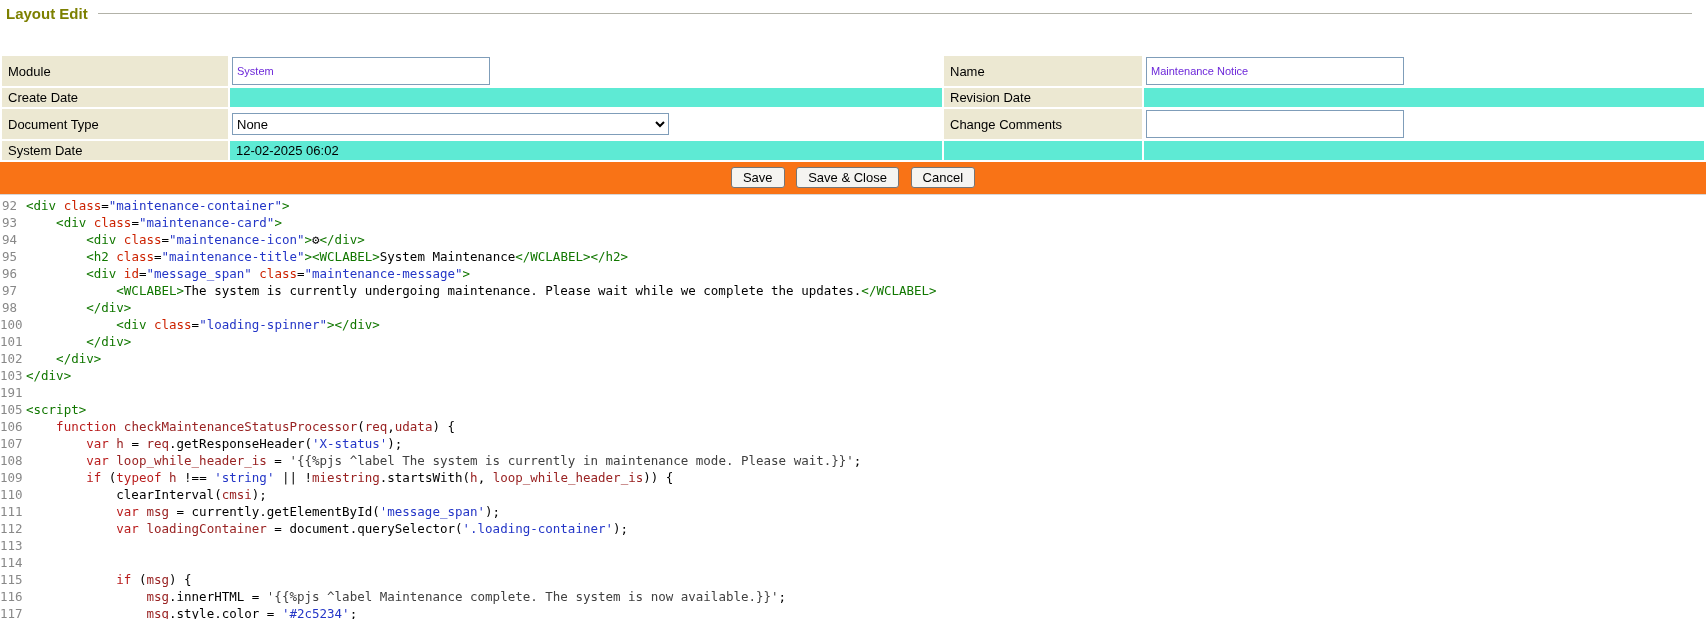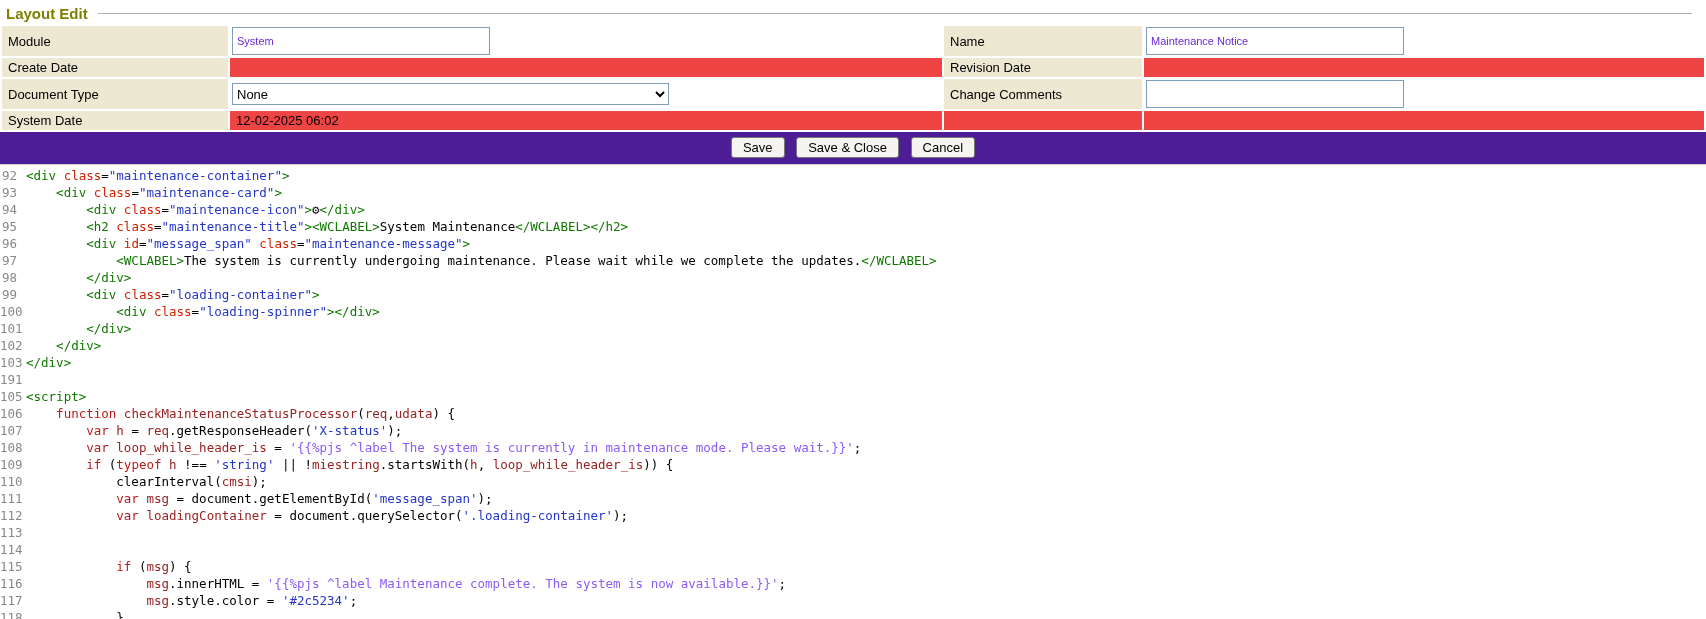--- a/index.html
+++ b/index.html
@@ -8,56 +8,56 @@
     width: 1706px; height: 619px; overflow: hidden;
     background: #ffffff; color: #000;
     font-family: "Liberation Sans", sans-serif; font-size: 13px;
   }
   
   .header { display: flex; align-items: center; padding: 4px 14px 1px 6px; height: 24px; }
   .page-title { font-weight: bold; font-size: 15px; color: #7d8000; white-space: nowrap; }
   .header-rule { flex: 1 1 auto; border-top: 1px solid #b2b2a8; height: 0; margin-left: 10px; }
 
   
-  table.form { width: 100%; border-collapse: separate; border-spacing: 2px; table-layout: fixed; }
+  table.form { width: 100%; border-collapse: separate; border-spacing: 2px; table-layout: fixed; margin-top: 30px; }
   td { vertical-align: middle; padding: 2px 6px; height: 19px; overflow: hidden; white-space: nowrap; }
   td.lbl { background: #ece8d2; }
   td.fld { background: #ffffff; padding: 1px 2px; }
-  td.fld.beige { background: #ef4444; padding: 2px 6px; }
+  td.fld.beige { background: #5eead4; padding: 2px 6px; }
   input.txt {
     width: 258px; height: 28px; border: 1px solid #7f9db9; padding: 1px 4px;
     font-family: "Liberation Sans", sans-serif; font-size: 11px; background: #fff; color: #6d28d9;
   }
   select.sel {
     width: 437px; height: 22px; border: 1px solid #7f9db9;
     font-family: "Liberation Sans", sans-serif; font-size: 13px; background: #fff; color: #000;
   }
   
-  .btnrow { text-align: center; padding: 5px 0 6px 0; background: #4c1d95; }
+  .btnrow { text-align: center; padding: 5px 0 6px 0; background: #f97316; }
   .btnrow button {
     font-family: "Liberation Sans", sans-serif; font-size: 13px; color: #000;
     padding: 2px 11px; margin: 0 4px; background: #f5f4f1;
     border: 1px solid #767676; border-radius: 3px; cursor: pointer;
   }
   
   .editor {
     border-top: 1px solid #d6d6d6; padding-top: 2px;
     font-family: "DejaVu Sans Mono", monospace; font-size: 12.5px; line-height: 17px;
     background: #fff; cursor: text;
   }
   .cm-line { display: flex; height: 17px; }
   .cm-gutter { flex: none; width: 26px; text-align: right; padding-right: 9px; color: #888; }
   .cm-code { white-space: pre; }
   .tk-pl { color: #000000; }
   .tk-tg { color: #117700; }
   .tk-at { color: #cc2200; }
   .tk-st { color: #2436c7; }
   .tk-kw { color: #b91c1c; }
   .tk-id { color: #992222; }
-  .tk-os { color: #8b5cf6; }
+  .tk-os { color: #404040; }
 </style>
 </head>
 <body>
 
 <div>
 
   <div class="header">
     <span class="page-title">Layout Edit</span>
     <span class="header-rule"></span>
   </div>
@@ -136,24 +136,20 @@
       </div>
       <div class="cm-line">
         <span class="cm-gutter">97</span>
         <span class="cm-code"><span class="tk-pl">            </span><span class="tk-tg">&lt;WCLABEL&gt;</span><span class="tk-pl">The system is currently undergoing maintenance. Please wait while we complete the updates.</span><span class="tk-tg">&lt;/WCLABEL&gt;</span></span>
       </div>
       <div class="cm-line">
         <span class="cm-gutter">98</span>
         <span class="cm-code"><span class="tk-pl">        </span><span class="tk-tg">&lt;/div&gt;</span></span>
       </div>
       <div class="cm-line">
-        <span class="cm-gutter">99</span>
-        <span class="cm-code"><span class="tk-pl">        </span><span class="tk-tg">&lt;div</span><span class="tk-pl"> </span><span class="tk-at">class</span><span class="tk-pl">=</span><span class="tk-st">"loading-container"</span><span class="tk-tg">&gt;</span></span>
-      </div>
-      <div class="cm-line">
         <span class="cm-gutter">100</span>
         <span class="cm-code"><span class="tk-pl">            </span><span class="tk-tg">&lt;div</span><span class="tk-pl"> </span><span class="tk-at">class</span><span class="tk-pl">=</span><span class="tk-st">"loading-spinner"</span><span class="tk-tg">&gt;&lt;/div&gt;</span></span>
       </div>
       <div class="cm-line">
         <span class="cm-gutter">101</span>
         <span class="cm-code"><span class="tk-pl">        </span><span class="tk-tg">&lt;/div&gt;</span></span>
       </div>
       <div class="cm-line">
         <span class="cm-gutter">102</span>
         <span class="cm-code"><span class="tk-pl">    </span><span class="tk-tg">&lt;/div&gt;</span></span>
@@ -185,21 +181,21 @@
       <div class="cm-line">
         <span class="cm-gutter">109</span>
         <span class="cm-code"><span class="tk-pl">        </span><span class="tk-kw">if</span><span class="tk-pl"> (</span><span class="tk-kw">typeof</span><span class="tk-pl"> </span><span class="tk-id">h</span><span class="tk-pl"> !== </span><span class="tk-st">'string'</span><span class="tk-pl"> || !</span><span class="tk-id">miestring</span><span class="tk-pl">.startsWith(</span><span class="tk-id">h</span><span class="tk-pl">, </span><span class="tk-id">loop_while_header_is</span><span class="tk-pl">)) {</span></span>
       </div>
       <div class="cm-line">
         <span class="cm-gutter">110</span>
         <span class="cm-code"><span class="tk-pl">            clearInterval(</span><span class="tk-id">cmsi</span><span class="tk-pl">);</span></span>
       </div>
       <div class="cm-line">
         <span class="cm-gutter">111</span>
-        <span class="cm-code"><span class="tk-pl">            </span><span class="tk-kw">var</span><span class="tk-pl"> </span><span class="tk-id">msg</span><span class="tk-pl"> = document.getElementById(</span><span class="tk-st">'message_span'</span><span class="tk-pl">);</span></span>
+        <span class="cm-code"><span class="tk-pl">            </span><span class="tk-kw">var</span><span class="tk-pl"> </span><span class="tk-id">msg</span><span class="tk-pl"> = currently.getElementById(</span><span class="tk-st">'message_span'</span><span class="tk-pl">);</span></span>
       </div>
       <div class="cm-line">
         <span class="cm-gutter">112</span>
         <span class="cm-code"><span class="tk-pl">            </span><span class="tk-kw">var</span><span class="tk-pl"> </span><span class="tk-id">loadingContainer</span><span class="tk-pl"> = document.querySelector(</span><span class="tk-st">'.loading-container'</span><span class="tk-pl">);</span></span>
       </div>
       <div class="cm-line">
         <span class="cm-gutter">113</span>
       </div>
       <div class="cm-line">
         <span class="cm-gutter">114</span>

